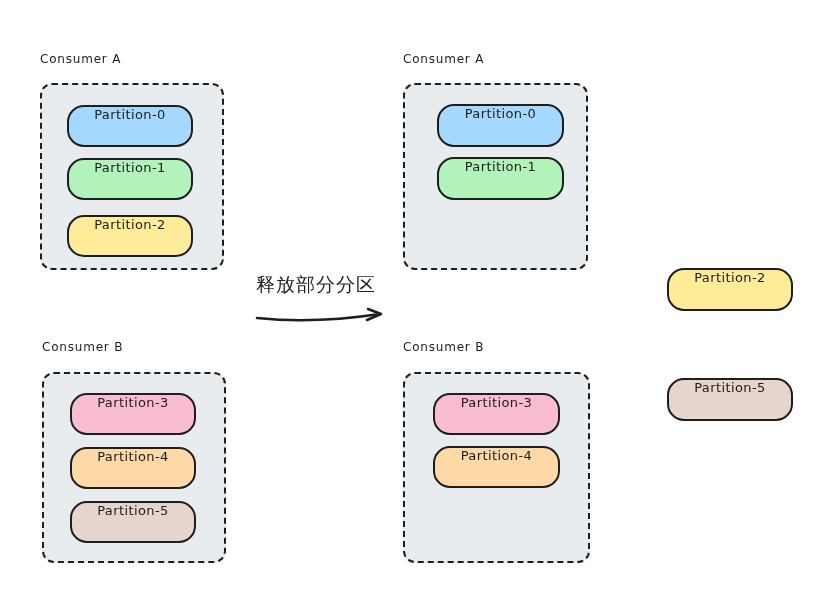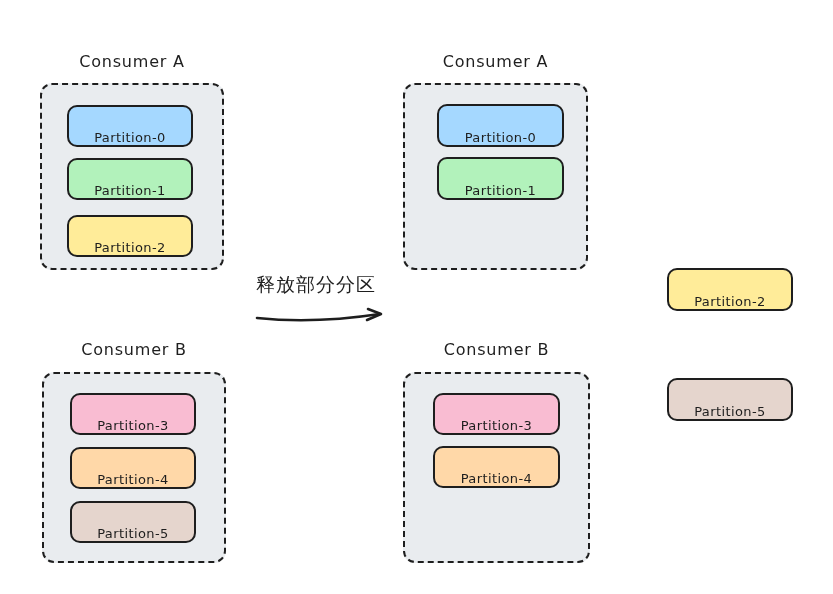--- a/index.html
+++ b/index.html
@@ -8,28 +8,28 @@
     background:#ffffff; color:#1e1e1e;
     font-family:"DejaVu Sans", sans-serif;
   }
   .canvas { position:absolute; inset:0; }
   .group {
     position:absolute; box-sizing:border-box;
     border:2.2px dashed #1e1e1e; border-radius:12px;
     background:#e9ecef;
   }
   .group-title {
-    position:absolute; text-align:center;
-    font-size:16px; letter-spacing:0.8px; font-weight:500;
+    position:absolute; text-align:left;
+    font-size:12px; letter-spacing:0.8px; font-weight:500;
     white-space:nowrap; color:#1e1e1e;
   }
   .chip {
     position:absolute; box-sizing:border-box;
-    border:2.2px solid #1e1e1e; border-radius:10px;
-    display:flex; align-items:flex-end; justify-content:center;
+    border:2.2px solid #1e1e1e; border-radius:17px;
+    display:flex; align-items:flex-start; justify-content:center;
     font-size:13px; letter-spacing:0.4px; color:#1e1e1e;
   }
   .arrow-label {
     position:absolute; font-size:19px; font-weight:400;
     letter-spacing:1px; color:#1e1e1e; white-space:nowrap;
   }
   .arrow-svg { position:absolute; }
 </style>
 </head>
 <body>

